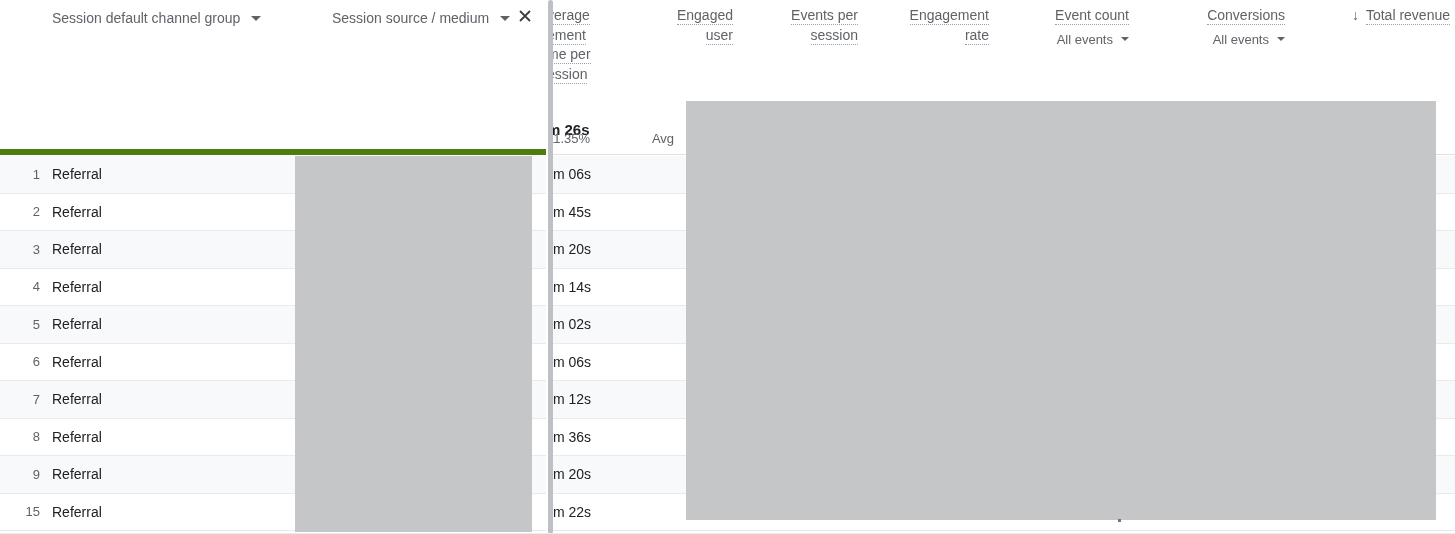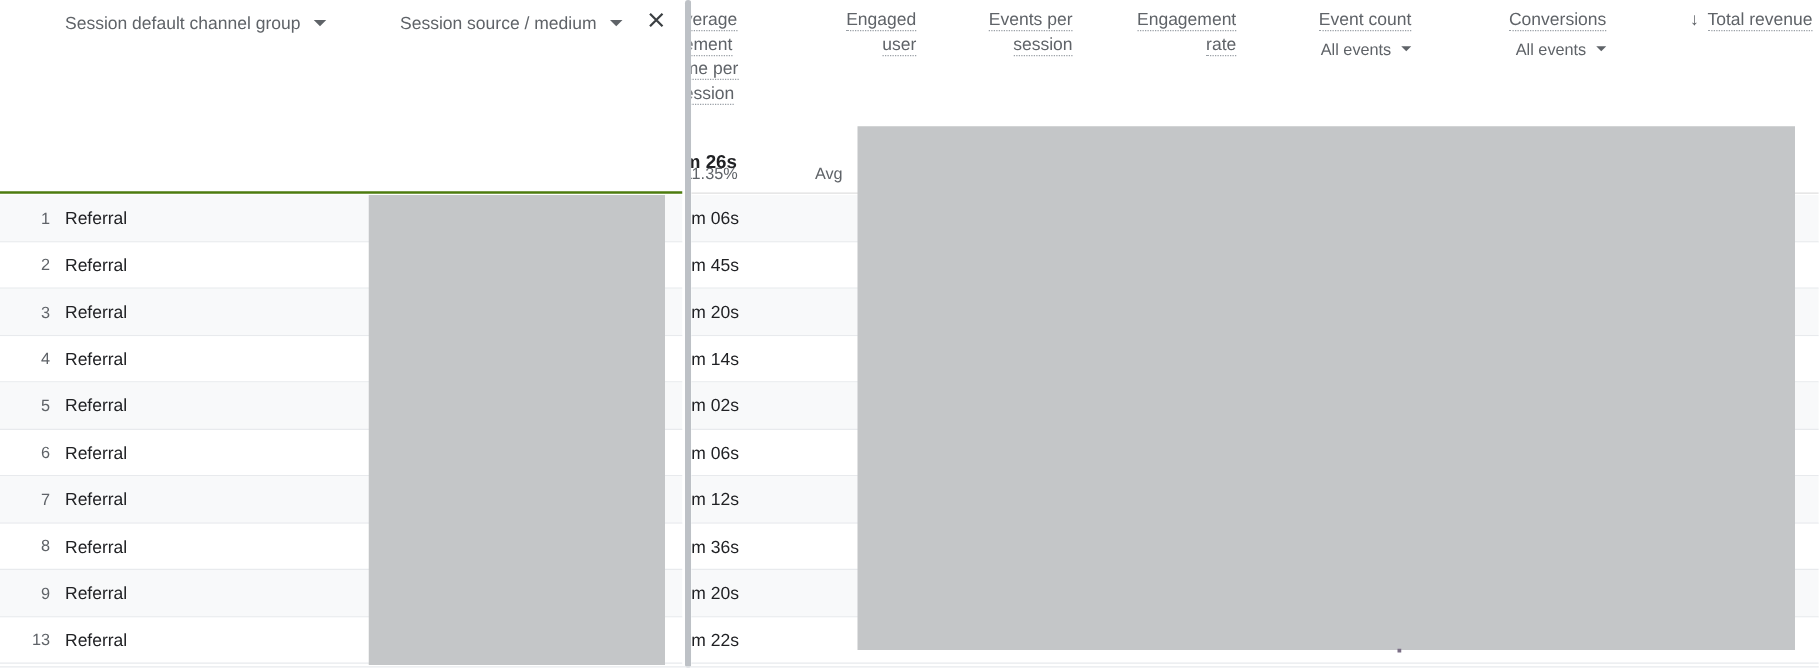--- a/index.html
+++ b/index.html
@@ -35,39 +35,39 @@
     overflow: hidden;
   }
 
   .left-header {
     position: absolute;
     left: 0;
     top: 0;
     width: 546px;
     height: 155px;
     background: #ffffff;
-    border-bottom: 2px solid #4d7c0f;
+    border-bottom: 6px solid #4d7c0f;
     text-decoration: underline;
   }
 
   .dim-chip {
     position: absolute;
     top: 6px;
     height: 24px;
     display: flex;
     align-items: center;
     font-size: 14px;
     line-height: 20px;
     color: #5f6368;
     white-space: nowrap;
     cursor: pointer;
     user-select: none;
   }
   .dim-chip.first { left: 52px; }
-  .dim-chip.second { left: 320px; }
+  .dim-chip.second { left: 332px; }
 
   .dim-label {
     font-size: 14px;
     color: #5f6368;
   }
 
   .caret {
     display: inline-block;
     width: 0;
     height: 0;
@@ -350,21 +350,21 @@
       </div>
       <div class="lrow">
         <span class="rank">8</span>
         <span class="dimval">Referral</span>
       </div>
       <div class="lrow alt">
         <span class="rank">9</span>
         <span class="dimval">Referral</span>
       </div>
       <div class="lrow">
-        <span class="rank">13</span>
+        <span class="rank">15</span>
         <span class="dimval">Referral</span>
       </div>
 
     </div>
 
     <div class="redact-left"></div>
 
   </div>
 
   <div class="vscroll"></div>

